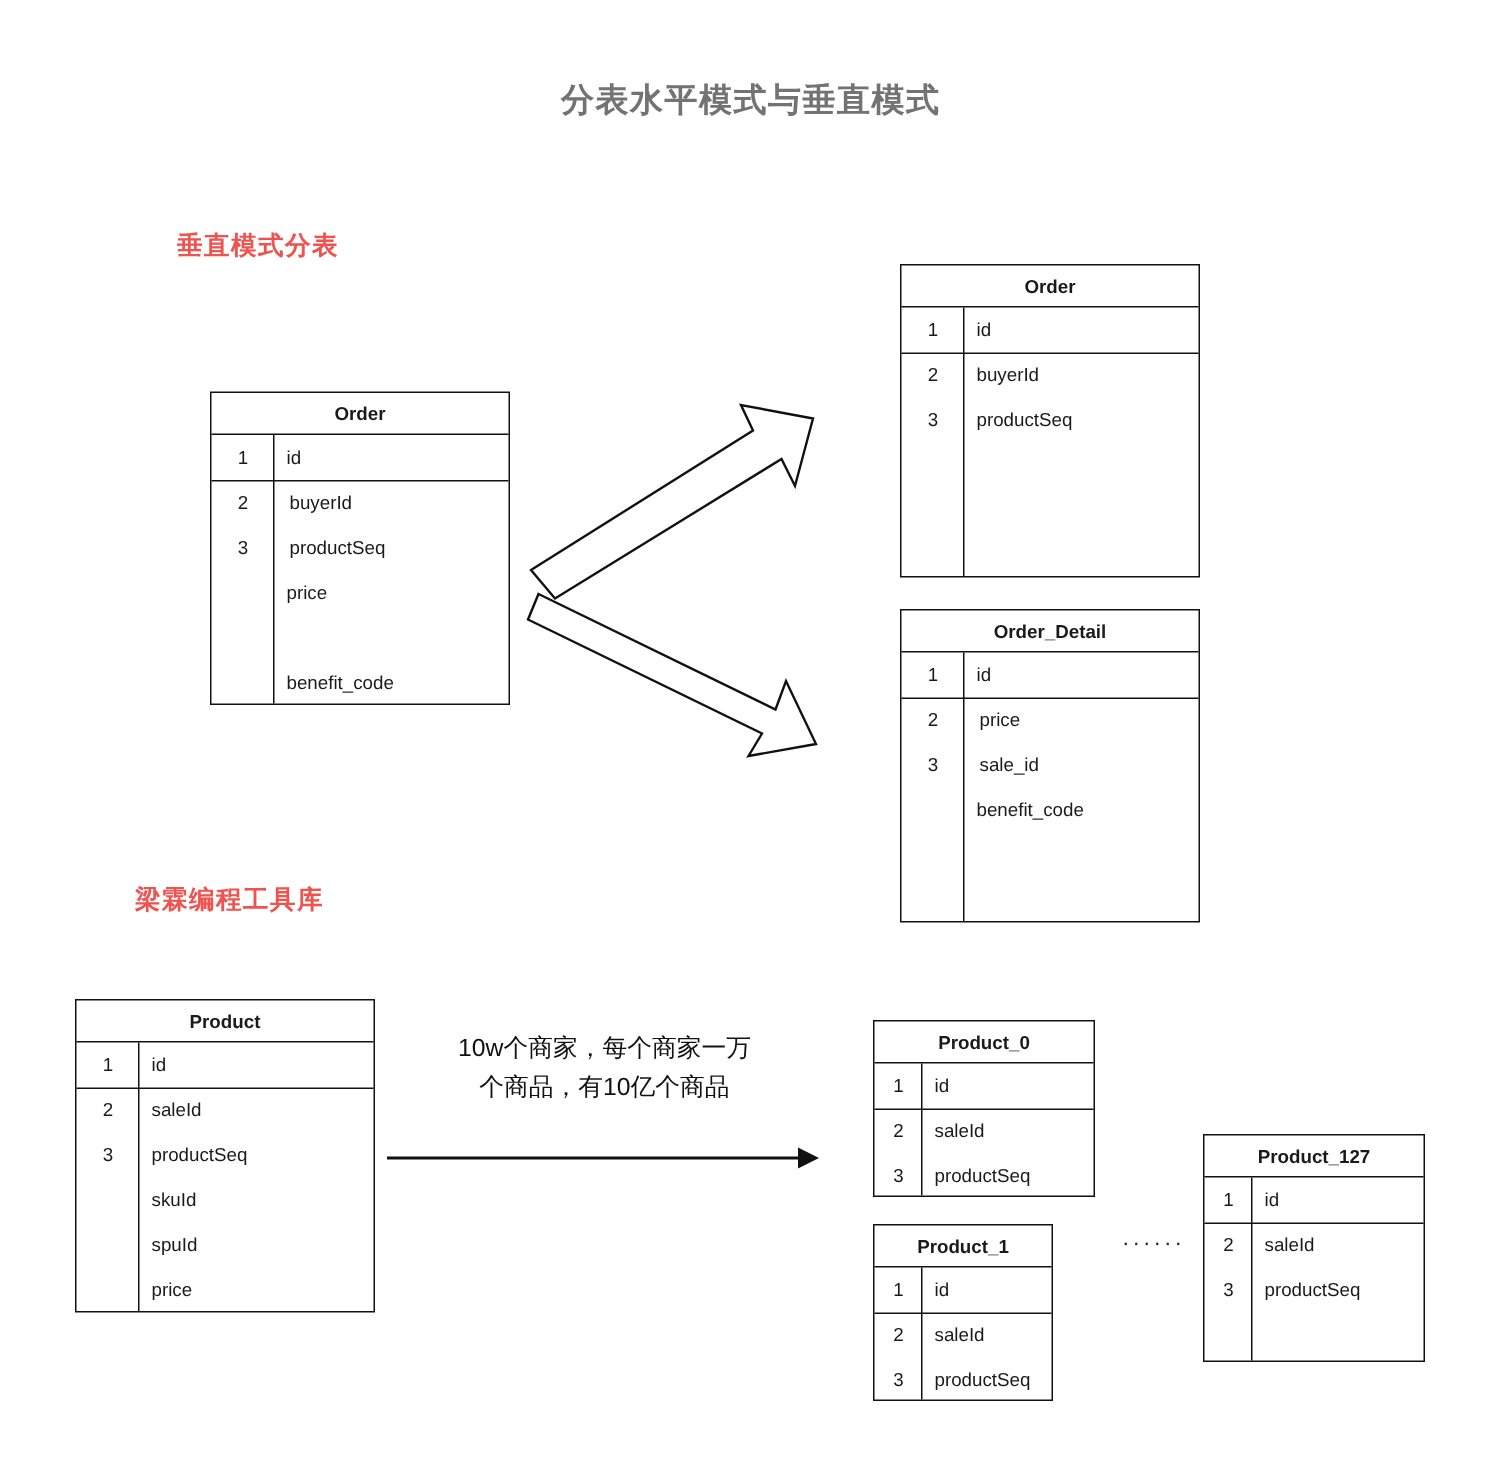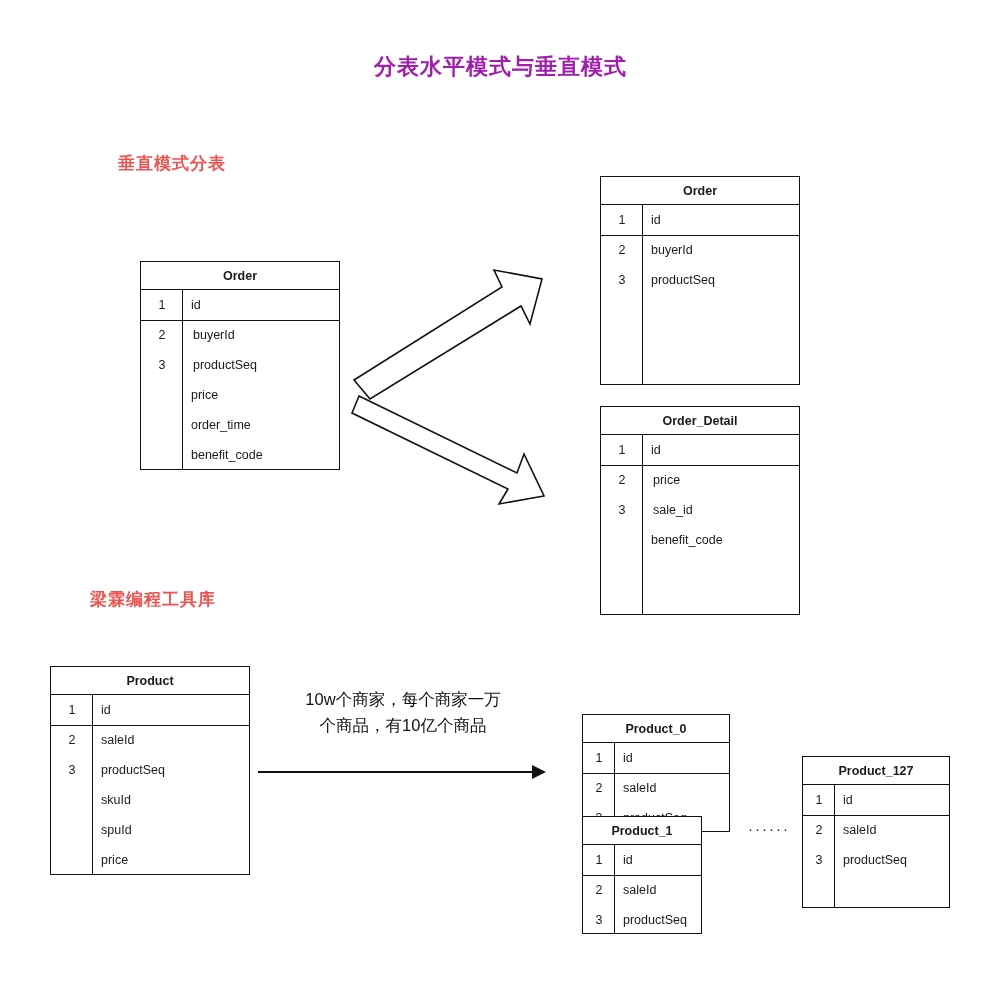--- a/index.html
+++ b/index.html
@@ -21,21 +21,21 @@
 
   
   .title {
     position: absolute;
     left: 0;
     top: 52px;
     width: 1001px;
     text-align: center;
     font-size: 22px;
     font-weight: bold;
-    color: #a21caf;
+    color: #737373;
     letter-spacing: 1px;
   }
   .section-label {
     position: absolute;
     font-size: 17px;
     font-weight: bold;
     color: #ef5350;
     letter-spacing: 1px;
     white-space: nowrap;
   }
@@ -180,24 +180,20 @@
         <span class="v" style="left:52px;">buyerId</span>
       </div>
       <div class="row" style="top:60px;">
         <span class="n">3</span>
         <span class="v" style="left:52px;">productSeq</span>
       </div>
       <div class="row" style="top:90px;">
         <span class="n"></span>
         <span class="v">price</span>
       </div>
-      <div class="row" style="top:120px;">
-        <span class="n"></span>
-        <span class="v">order_time</span>
-      </div>
       <div class="row" style="top:150px;">
         <span class="n"></span>
         <span class="v">benefit_code</span>
       </div>
     </div>
   </div>
 
   <svg class="arrow-svg" style="left:352px; top:268px;" width="200" height="240" viewBox="0 0 200 240">
 
     <polygon class="block-arrow" points="2,112 150,19 142,2 190,11 178,56 169,38 18,131"></polygon>
@@ -286,21 +282,21 @@
   <div class="annotation">
     <div>10w个商家，每个商家一万</div>
     <div>个商品，有10亿个商品</div>
   </div>
 
   <svg class="arrow-svg" style="left:258px; top:760px;" width="290" height="28" viewBox="0 0 290 28">
     <line class="thin-arrow-line" x1="0" y1="12" x2="274" y2="12"></line>
     <polygon class="thin-arrow-head" points="274,5 288,12 274,19"></polygon>
   </svg>
 
-  <div class="etable" id="tbl-product-0" style="left:582px; top:714px; width:148px; height:118px;">
+  <div class="etable" id="tbl-product-0" style="left:582px; top:680px; width:148px; height:118px;">
     <div class="thead">Product_0</div>
     <div class="tbody">
       <div class="numcol" style="width:32px;"></div>
       <div class="rowsep" style="top:30px;"></div>
       <div class="row" style="top:0px;">
         <span class="n" style="width:32px;">1</span>
         <span class="v" style="left:40px;">id</span>
       </div>
       <div class="row" style="top:30px;">
         <span class="n" style="width:32px;">2</span>

